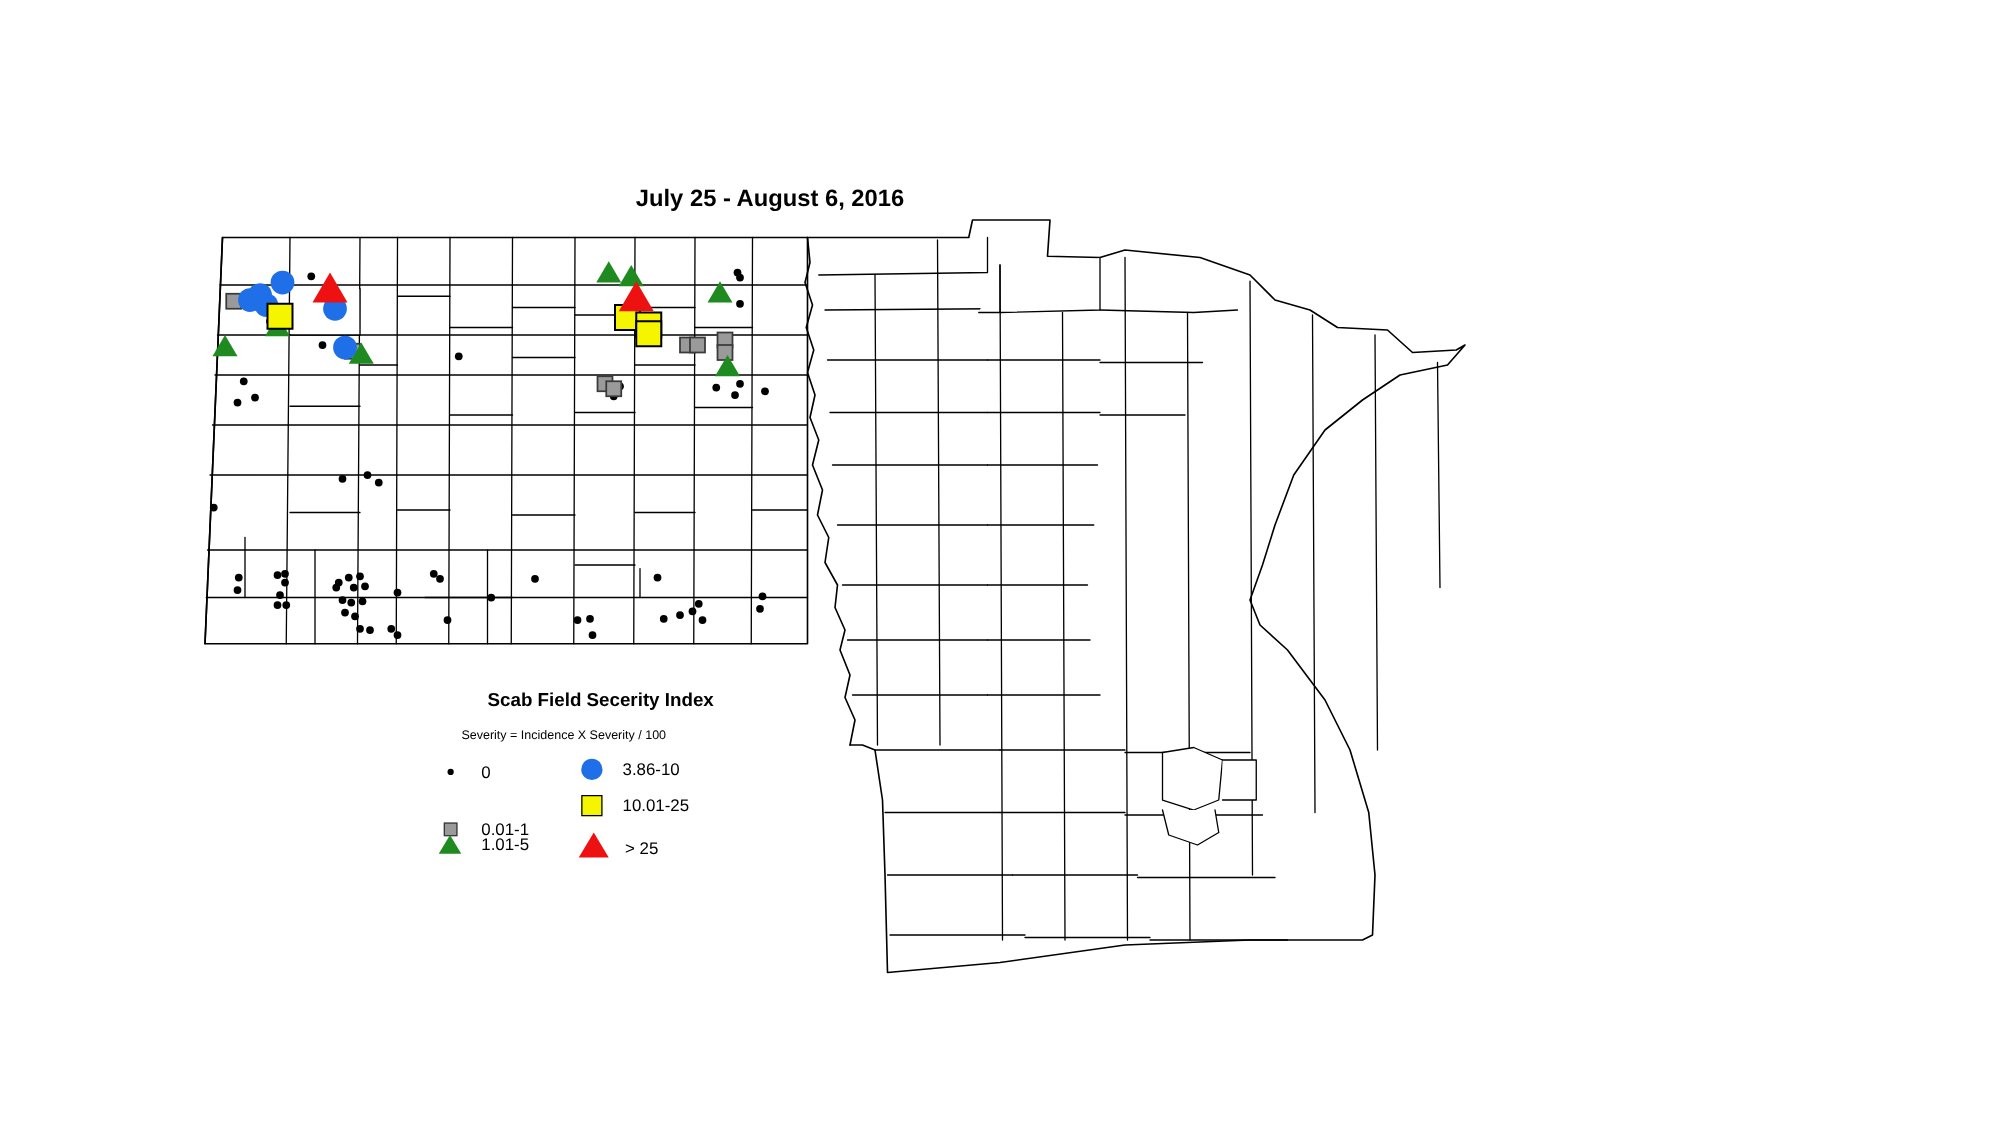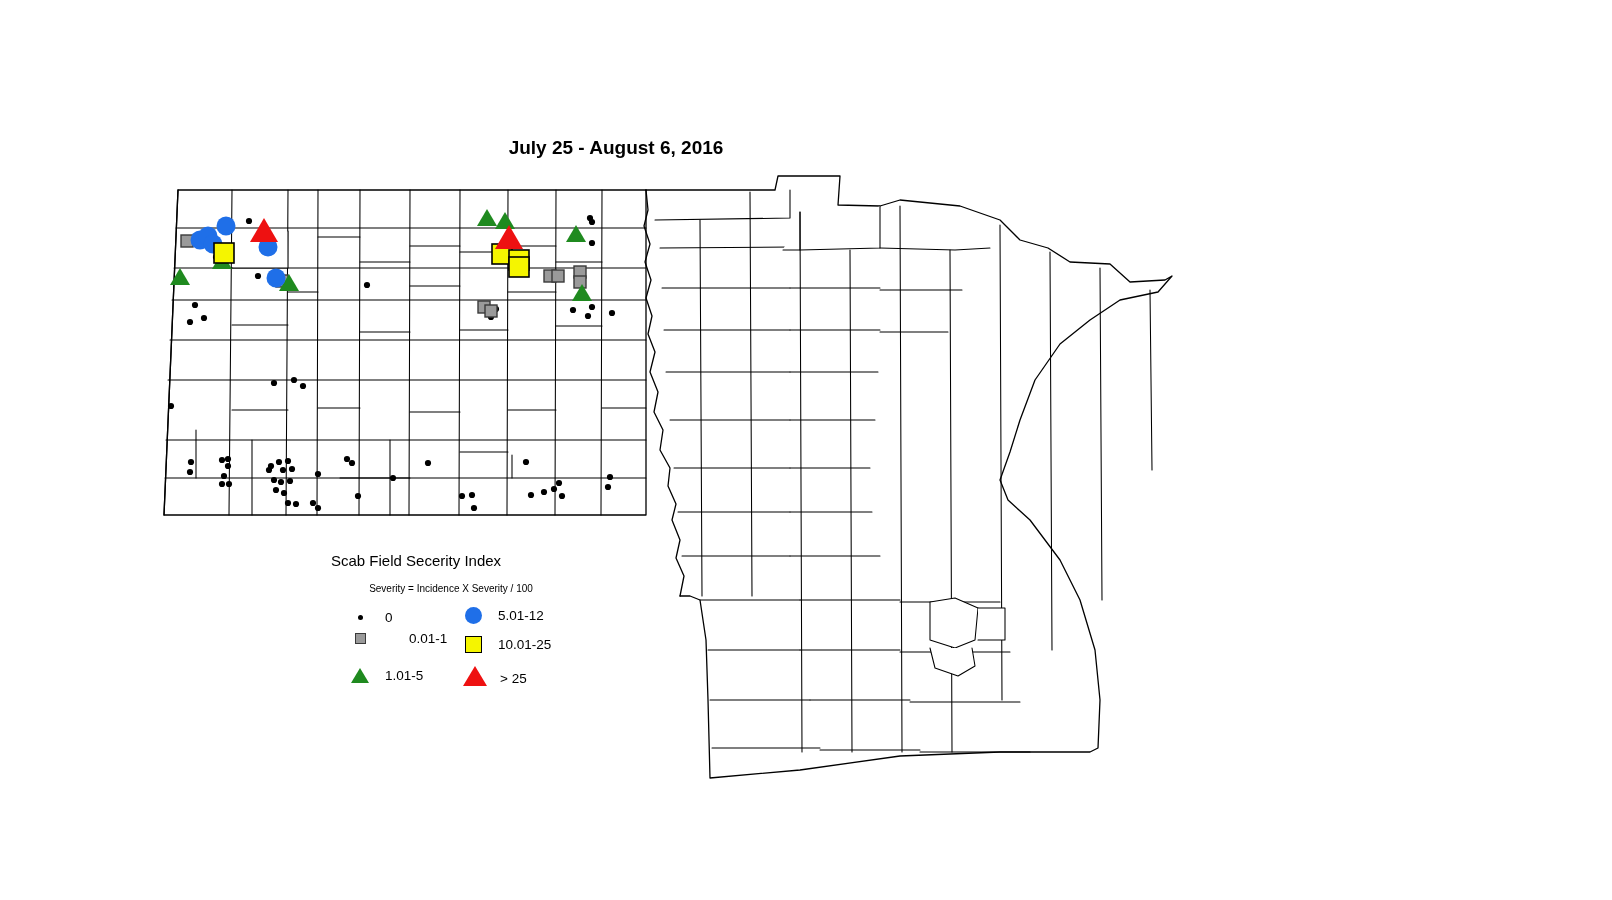--- a/index.html
+++ b/index.html
@@ -10,34 +10,34 @@
 
   .title{
     position:absolute;left:0;right:0;top:66px;text-align:center;
     font-size:31px;font-weight:bold;letter-spacing:.2px;
   }
   .title-inner{display:inline-block;transform:translateX(-190px);}
   .subtitle{
     position:absolute;left:0;right:0;top:137px;text-align:center;
     font-size:19px;font-weight:bold;
   }
-  .subtitle-inner{display:inline-block;transform:translateX(-190px);}
+  .subtitle-inner{display:inline-block;transform:translateX(-190px);margin-top:12px;}
 
   
   #map-wrap{position:absolute;left:0;top:0;width:1612px;height:900px;}
   svg.mapsvg{position:absolute;left:0;top:0;}
 
   .county{fill:#ffffff;stroke:#000000;stroke-width:1.05;
           stroke-linejoin:round;stroke-linecap:round;vector-effect:non-scaling-stroke;}
   .stateline{fill:none;stroke:#000000;stroke-width:1.3;
              stroke-linejoin:round;stroke-linecap:round;}
 
   
   #legend{position:absolute;left:325px;top:552px;width:300px;}
-  .leg-title{font-size:15px;font-weight:normal;text-align:left;
+  .leg-title{font-size:15px;font-weight:bold;text-align:right;
              width:240px;margin-left:6px;}
   .leg-sub{font-size:10px;text-align:center;width:280px;
            margin-left:-14px;margin-top:14px;}
   .leg-grid{position:relative;margin-top:12px;height:90px;}
   .leg-row{position:absolute;display:flex;align-items:center;}
   .leg-sym{width:30px;display:flex;justify-content:center;align-items:center;}
   .leg-lab{font-size:13.5px;margin-left:10px;white-space:nowrap;}
 
   
   .sym-dot{width:5px;height:5px;border-radius:50%;background:#000;}
@@ -278,38 +278,38 @@
     <div class="leg-title">Scab Field Secerity Index</div>
     <div class="leg-sub">Severity = Incidence X Severity / 100</div>
     <div class="leg-grid">
 
       <div class="leg-row" style="left:20px;top:4px;">
         <span class="leg-sym">
             <i class="sym-dot"></i>
           </span>
         <span class="leg-lab">0</span>
       </div>
-      <div class="leg-row" style="left:20px;top:25px;gap:24px;">
+      <div class="leg-row" style="left:20px;top:50px;">
         <span class="leg-sym">
             <i class="sym-sq-gray"></i>
           </span>
         <span class="leg-lab">0.01-1</span>
       </div>
       <div class="leg-row" style="left:20px;top:62px;">
         <span class="leg-sym">
             <i class="sym-tri-green"></i>
           </span>
         <span class="leg-lab">1.01-5</span>
       </div>
 
       <div class="leg-row" style="left:133px;top:1px;">
         <span class="leg-sym">
             <i class="sym-circ-blue"></i>
           </span>
-        <span class="leg-lab">5.01-12</span>
+        <span class="leg-lab">3.86-10</span>
       </div>
       <div class="leg-row" style="left:133px;top:30px;align-items:center;">
         <span class="leg-sym">
             <i class="sym-sq-yellow"></i>
           </span>
         <span class="leg-lab">10.01-25</span>
       </div>
       <div class="leg-row" style="left:135px;top:60px;align-items:flex-end;">
         <span class="leg-sym">
             <i class="sym-tri-red"></i>

